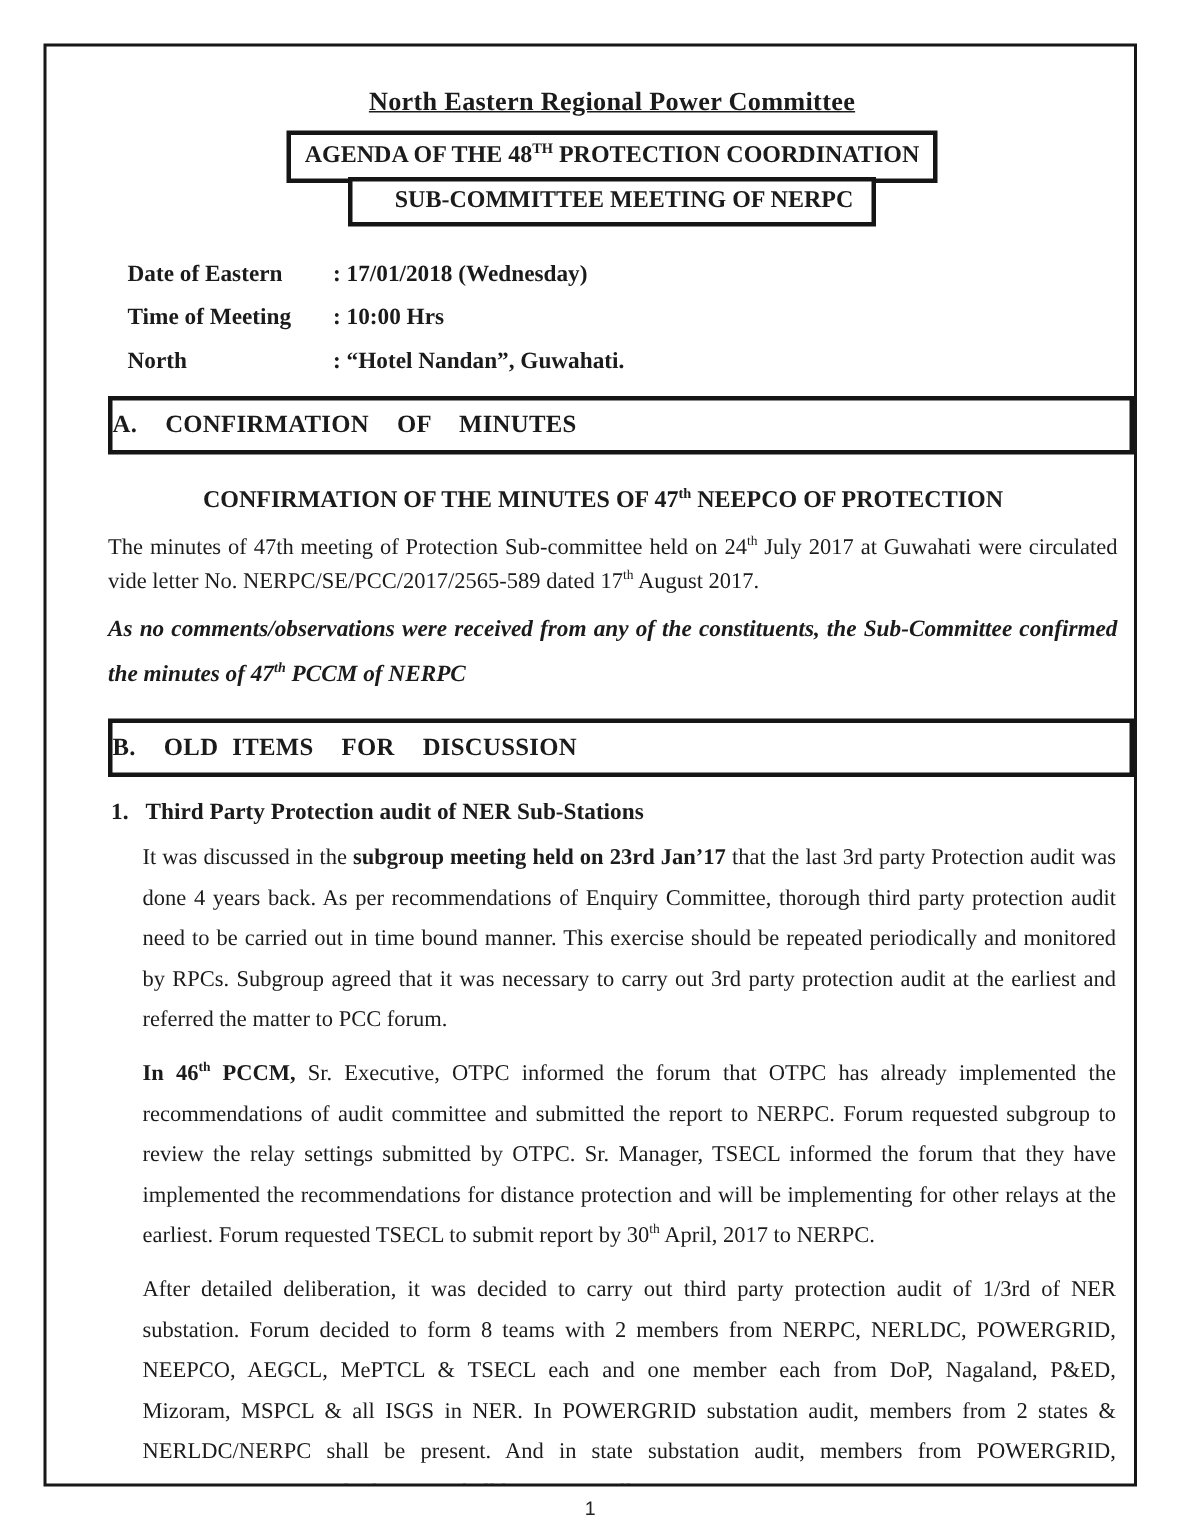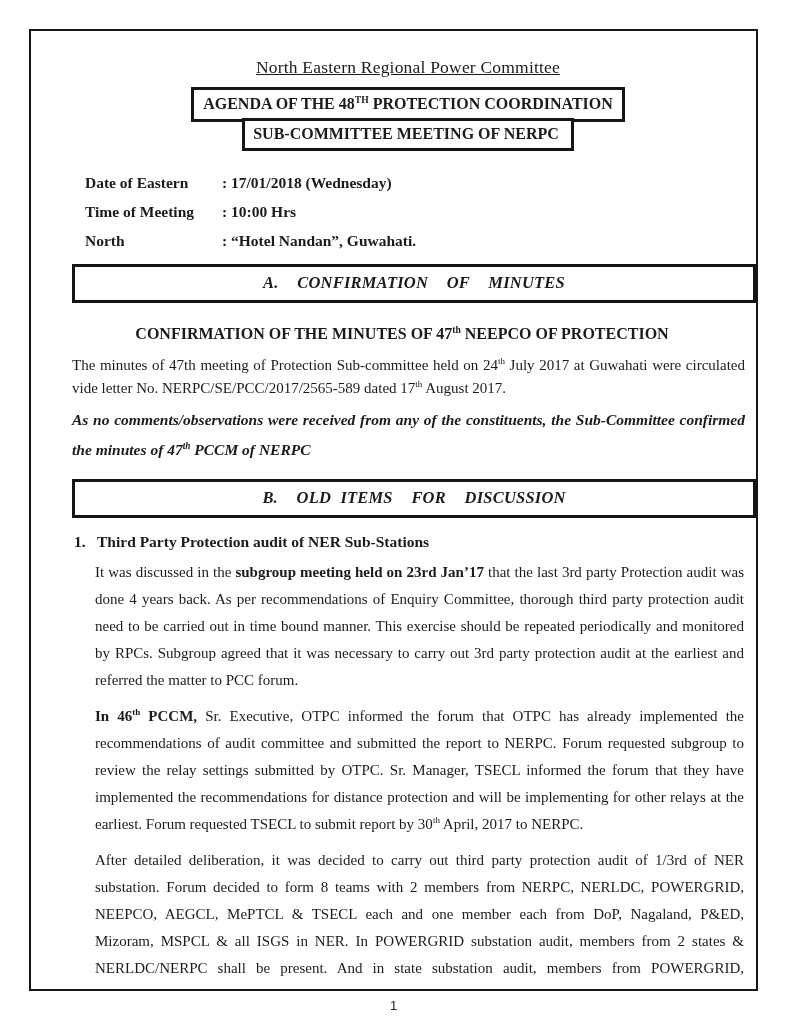--- a/index.html
+++ b/index.html
@@ -16,21 +16,21 @@
     left: 29px; top: 29px;
     width: 729px; height: 962px;
     border: 2px solid #171717;
     overflow: hidden;
   }
   .content {
     padding: 26px 12px 0 41px;
   }
   .committee-name {
     text-align: center;
-    font-weight: normal;
+    font-weight: bold;
     font-size: 17.5px;
     text-decoration: underline;
     letter-spacing: 0.2px;
   }
   .title-box-wrap {
     text-align: center;
     margin-top: 9px;
     line-height: 1;
   }
   .title-box {
@@ -39,48 +39,47 @@
     font-weight: bold;
     font-size: 16px;
     line-height: 24px;
     padding: 2px 9px 3px 9px;
     background: #ffffff;
     white-space: nowrap;
   }
   .title-box.second {
     margin-top: -4px;
     position: relative;
-    padding: 1px 12px 2px 8px;
+    padding: 1px 12px 2px 28px;
   }
   sup {
     font-size: 0.6em;
     vertical-align: super;
     line-height: 0;
   }
   .meeting-info {
     margin: 17px 0 0 13px;
     font-weight: bold;
     font-size: 15.5px;
   }
   .meeting-row {
     display: grid;
     grid-template-columns: 137px auto;
     line-height: 29px;
   }
   .section-box {
     border: 3px solid #151515;
     width: 684px;
-    text-align: center;
+    text-align: left;
     font-weight: bold;
     font-size: 16.5px;
     padding: 6px 0 7px 0;
     white-space: pre-wrap;
     word-spacing: 5px;
     letter-spacing: 0.2px;
-    font-style: italic;
   }
   .section-box.a { margin-top: 9px; }
   .section-box.b { margin-top: 14px; }
   .subheading {
     margin-top: 15px;
     text-align: center;
     font-weight: bold;
     font-size: 16px;
     line-height: 32px;
     width: 660px;

